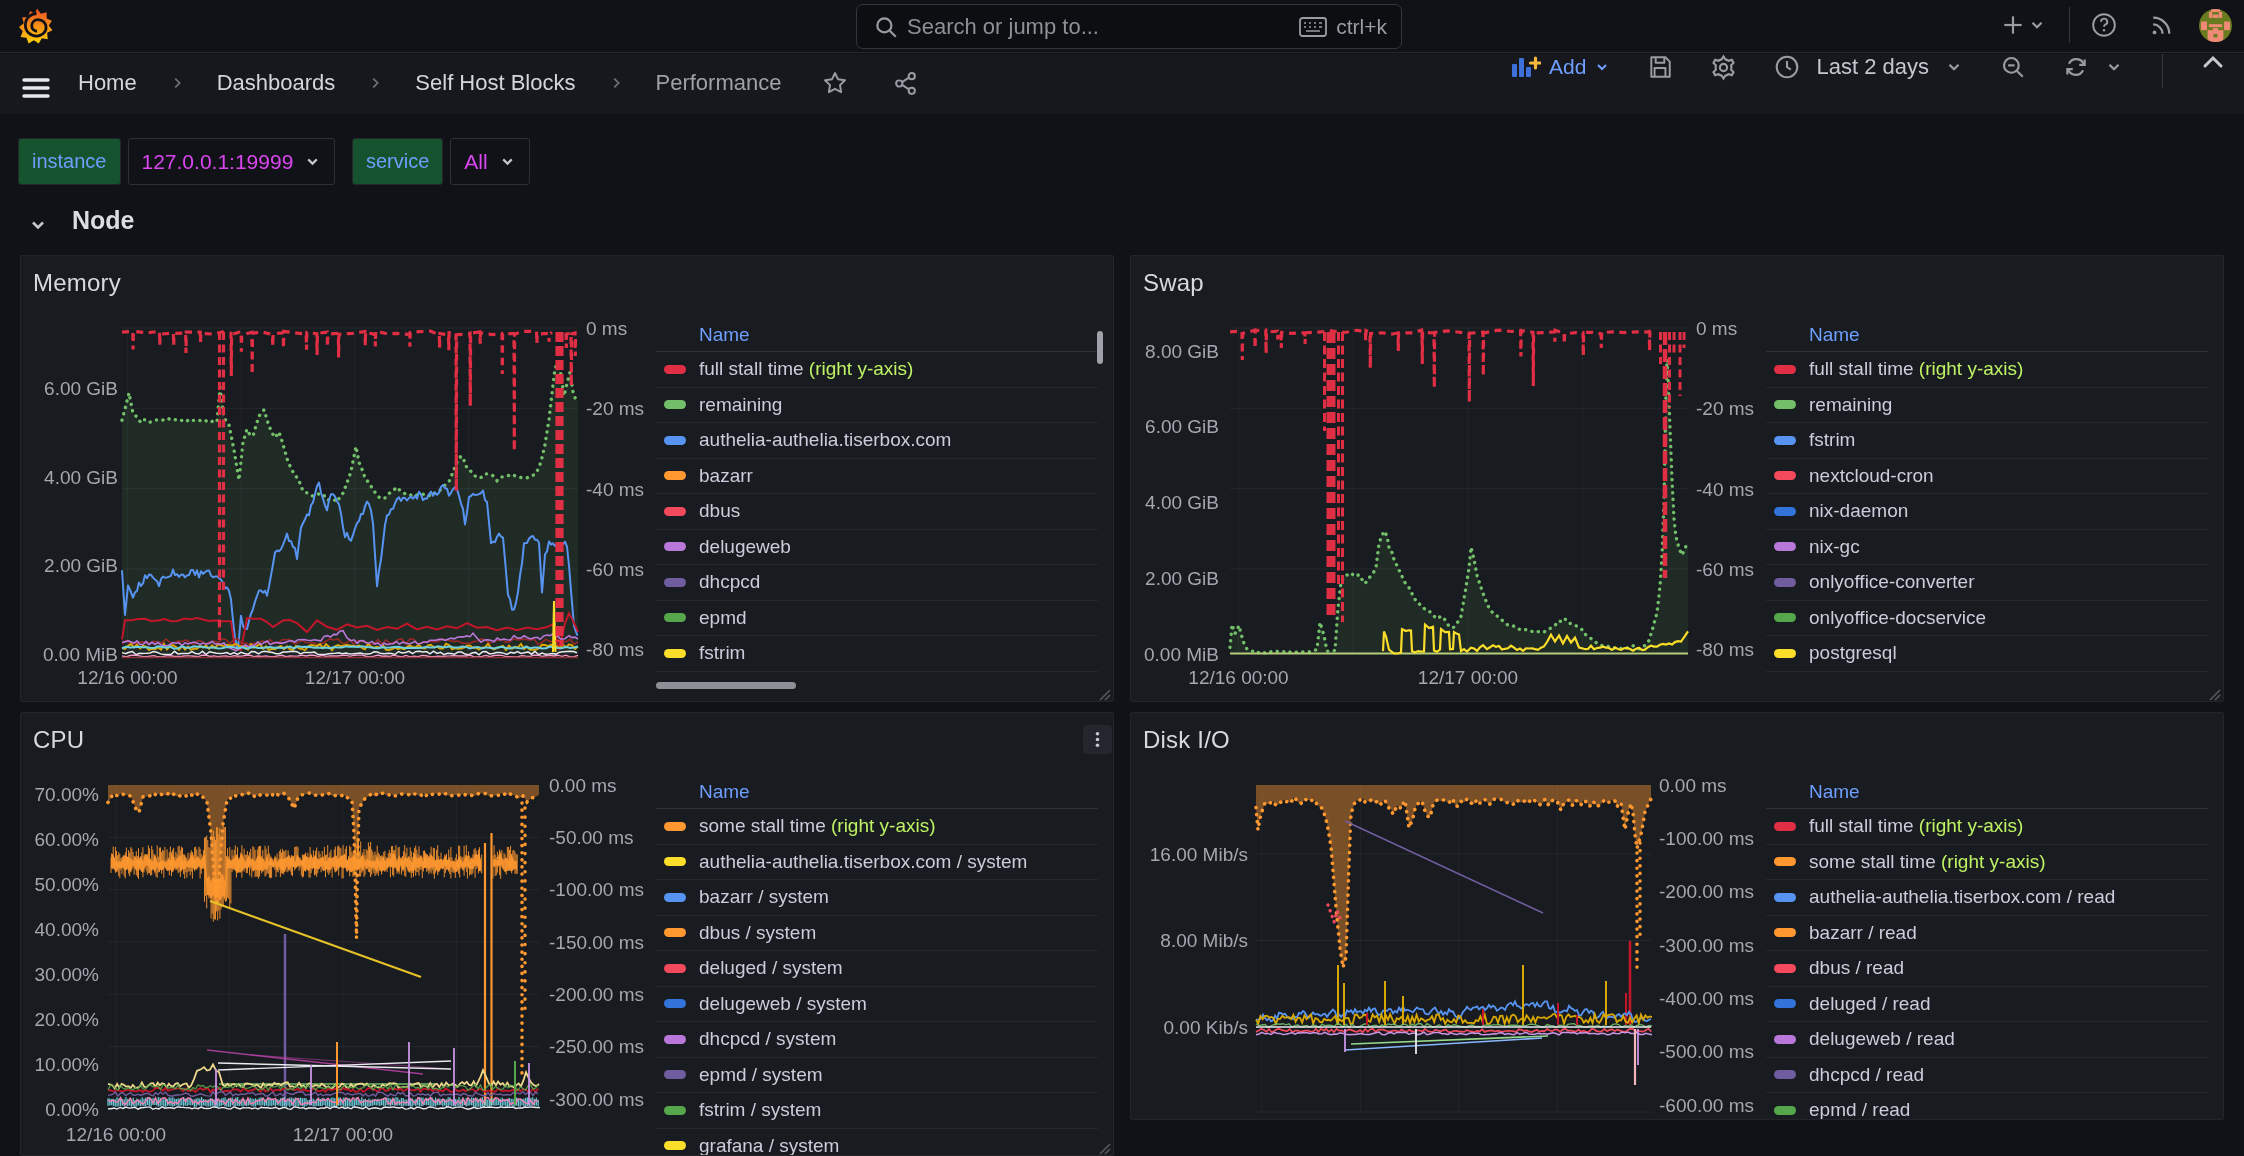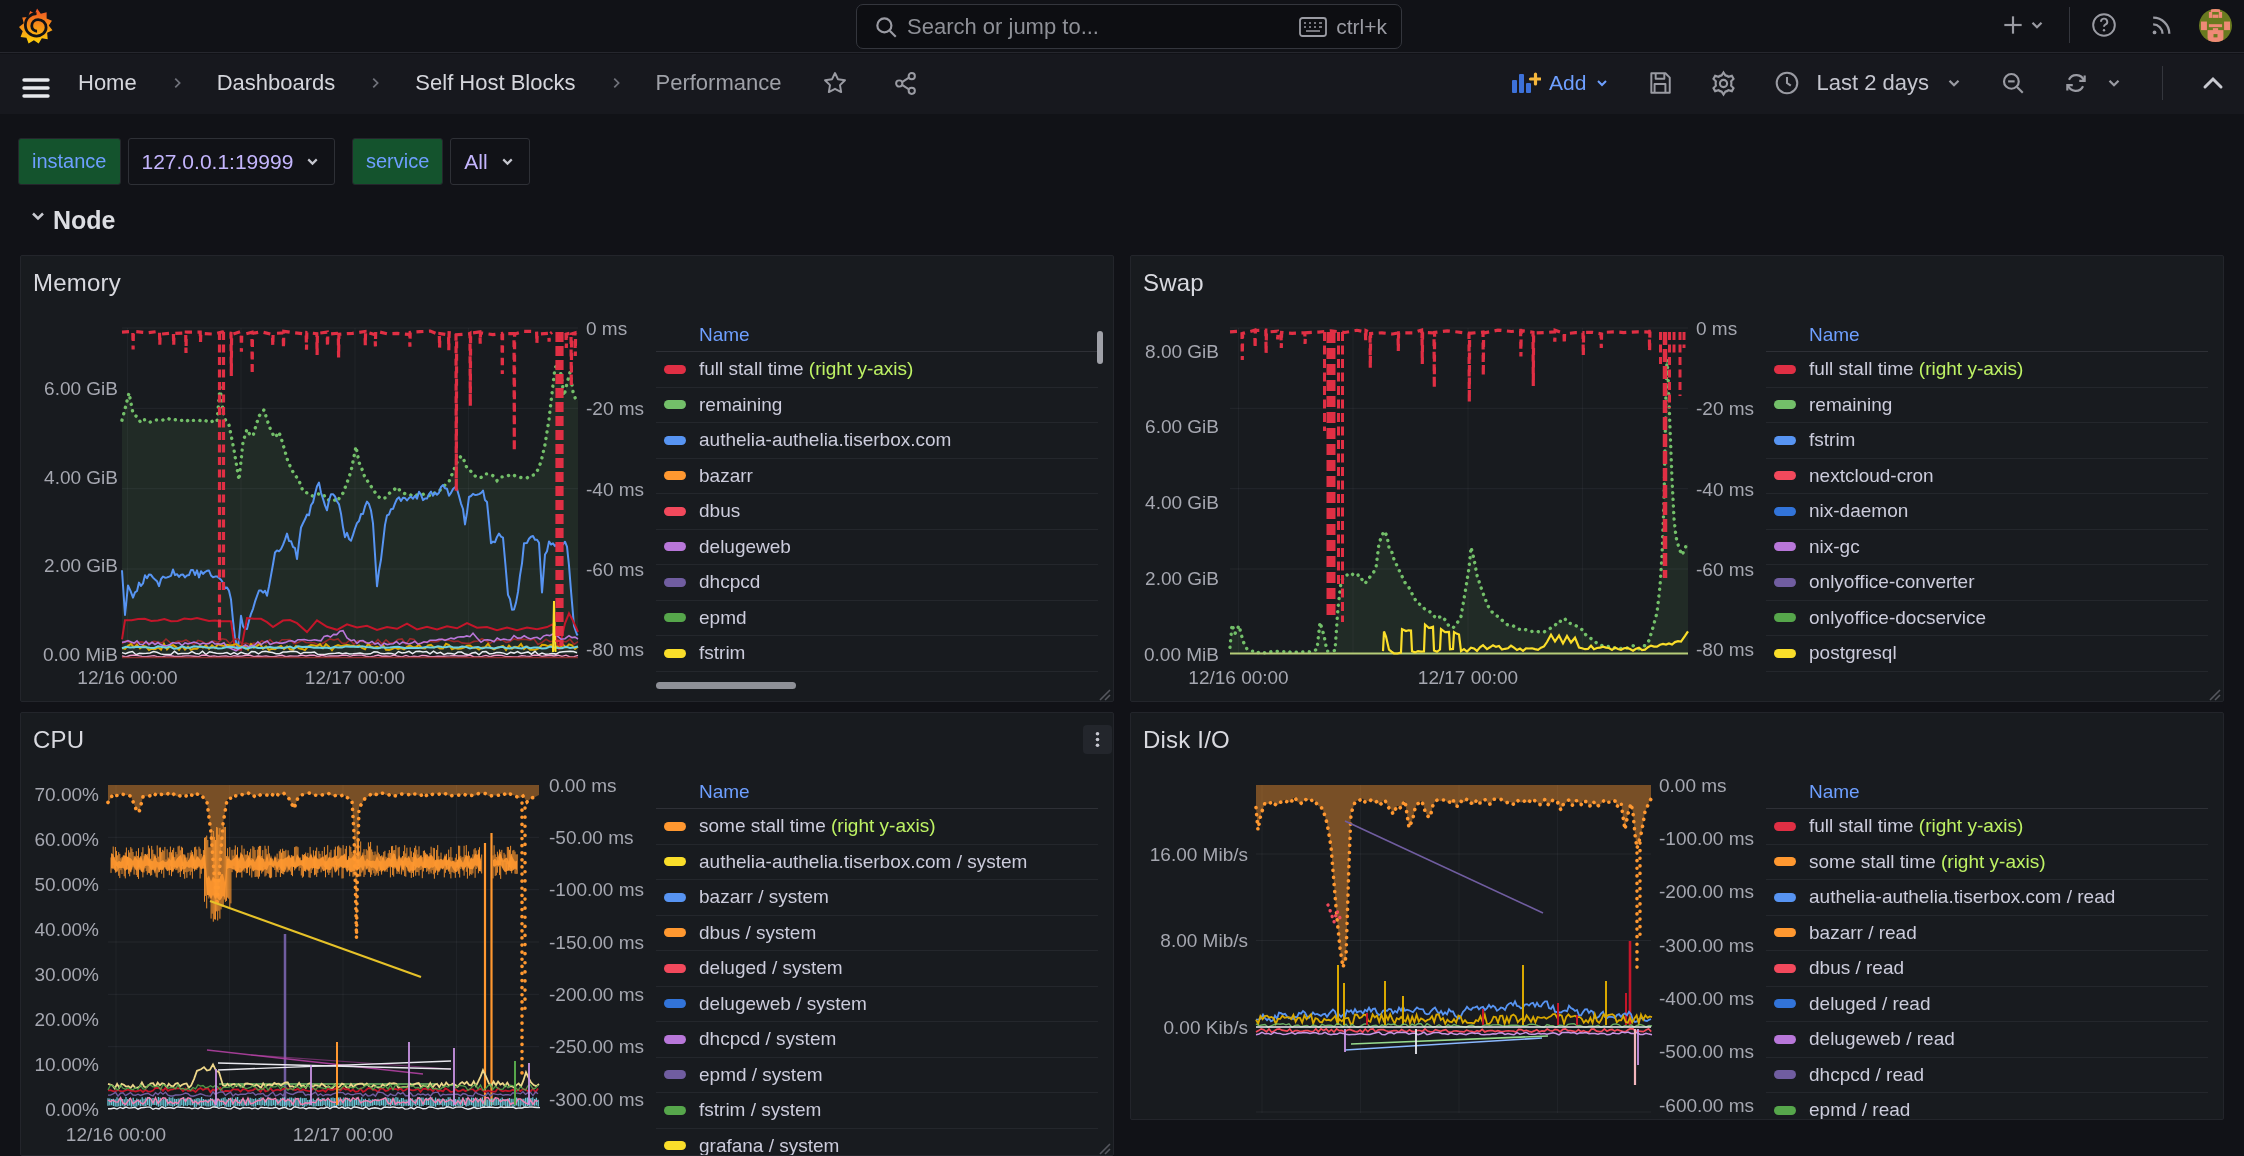--- a/index.html
+++ b/index.html
@@ -5,21 +5,21 @@
 #bar1{position:absolute;left:0;top:0;width:2244px;height:53px;background:#111217;border-bottom:1px solid #26272e}
 #searchbox{position:absolute;left:856px;top:4px;width:546px;height:45px;border:1px solid #34363d;border-radius:7px;background:#0d0e12;display:flex;align-items:center}
 #searchtxt{color:#8e9097;font-size:22px;margin-left:8px}
 .ctrlk{color:#9a9ba3;font-size:21px}
 .ico{position:absolute;display:flex}
 #bar2{position:absolute;left:0;top:54px;width:2244px;height:60px;background:#17181e}
 .crumb{color:#d5d6dc;font-size:22px}
 .dimc{color:#9fa1a8}
 .chip{height:47px;display:flex;align-items:center;border-radius:3px;font-size:20px;padding:0 13px}
 .chip.lbl{background:#14532d;border:1px solid #25262c;color:#6e9fff}
-.chip.val{background:#111217;border:1px solid #2e3036;color:#c4b5fd;font-size:21px}
+.chip.val{background:#111217;border:1px solid #2e3036;color:#d946ef;font-size:21px}
 .panel{position:absolute;width:1094px;background:#181b1f;border:1px solid #23252b;border-radius:2px;overflow:hidden}
 .ptitle{position:absolute;left:12px;top:13px;font-size:24px;font-weight:500;color:#d8d9df;letter-spacing:0.2px}
 .chart{position:absolute;left:0;top:0}
 .tick{font-size:19px;fill:#a5a7b0;dominant-baseline:central;font-family:"Liberation Sans",sans-serif}
 .legend{position:absolute;left:635px;top:61px;width:442px}
 .lhead{height:35px;line-height:35px;padding-left:43px;color:#6e9fff;font-size:19px;font-weight:500;border-bottom:1px solid rgba(204,204,220,0.12)}
 .lrow{height:35.5px;display:flex;align-items:center;border-bottom:1px solid rgba(204,204,220,0.07)}
 .lmark{width:22px;height:9px;border-radius:4.5px;margin-left:8px;flex:none}
 .lname{margin-left:13px;color:#ccccdc;font-size:19px;white-space:nowrap}
 .dim{color:#bef264}
@@ -136,21 +136,21 @@
       <span style="display:flex;margin-left:12px">
         <svg width="25" height="25" viewBox="0 0 24 24" fill="none" stroke="#9a9ba3" stroke-width="1.9">
           <circle cx="18" cy="5" r="3"></circle>
           <circle cx="6" cy="12" r="3"></circle>
           <circle cx="18" cy="19" r="3"></circle>
           <line x1="8.7" y1="10.6" x2="15.3" y2="6.4"></line>
           <line x1="8.7" y1="13.4" x2="15.3" y2="17.6"></line>
         </svg>
       </span>
     </div>
-    <div style="position:absolute;right:20px;top:0;height:58px;display:flex;align-items:center;gap:37px">
+    <div style="position:absolute;right:20px;top:0;height:58px;display:flex;align-items:flex-start;gap:37px">
       <span style="display:flex;align-items:center;gap:8px">
         <svg width="30" height="26" viewBox="0 0 30 26">
           <g fill="#3D71D9">
             <rect x="1" y="10" width="5" height="13" rx="1"></rect>
             <rect x="8" y="4" width="5" height="19" rx="1"></rect>
             <rect x="15" y="13" width="5" height="10" rx="1"></rect>
           </g>
           <g stroke="#F5B73D" stroke-width="3.2" stroke-linecap="round">
             <line x1="24.5" y1="4" x2="24.5" y2="14"></line>
             <line x1="19.5" y1="9" x2="29.5" y2="9"></line>
@@ -215,21 +215,21 @@
     <div class="chip val">127.0.0.1:19999<svg style="margin-left:11px" width="17" height="17" viewBox="0 0 16 16" fill="none" stroke="#c5c6cf" stroke-width="2">
         <path d="M4 6 L8 10 L12 6"></path>
       </svg></div>
   </div>
 <div style="position:absolute;left:352px;top:138px;display:flex;gap:7px">
     <div class="chip lbl">service</div>
     <div class="chip val">All<svg style="margin-left:11px" width="17" height="17" viewBox="0 0 16 16" fill="none" stroke="#c5c6cf" stroke-width="2">
         <path d="M4 6 L8 10 L12 6"></path>
       </svg></div>
   </div>
-<div style="position:absolute;left:28px;top:206px;display:flex;align-items:flex-start;gap:5px">
+<div style="position:absolute;left:28px;top:206px;display:flex;align-items:flex-end;gap:24px">
     <svg width="20" height="20" viewBox="0 0 16 16" fill="none" stroke="#c8c9d0" stroke-width="2">
       <path d="M4 6 L8 10 L12 6"></path>
     </svg>
     <span style="font-size:25px;font-weight:700;color:#dcdde2">Node</span>
   </div>
 <div class="panel" style="left:20px;top:255px;height:447px">
     <div class="ptitle">Memory</div>
     <svg class="chart" width="1094" height="447" viewBox="0 0 1094 447">
       <line x1="101" y1="72" x2="557" y2="72" stroke="rgba(204,204,220,0.07)"></line>
       <line x1="101" y1="152.3" x2="557" y2="152.3" stroke="rgba(204,204,220,0.07)"></line>

